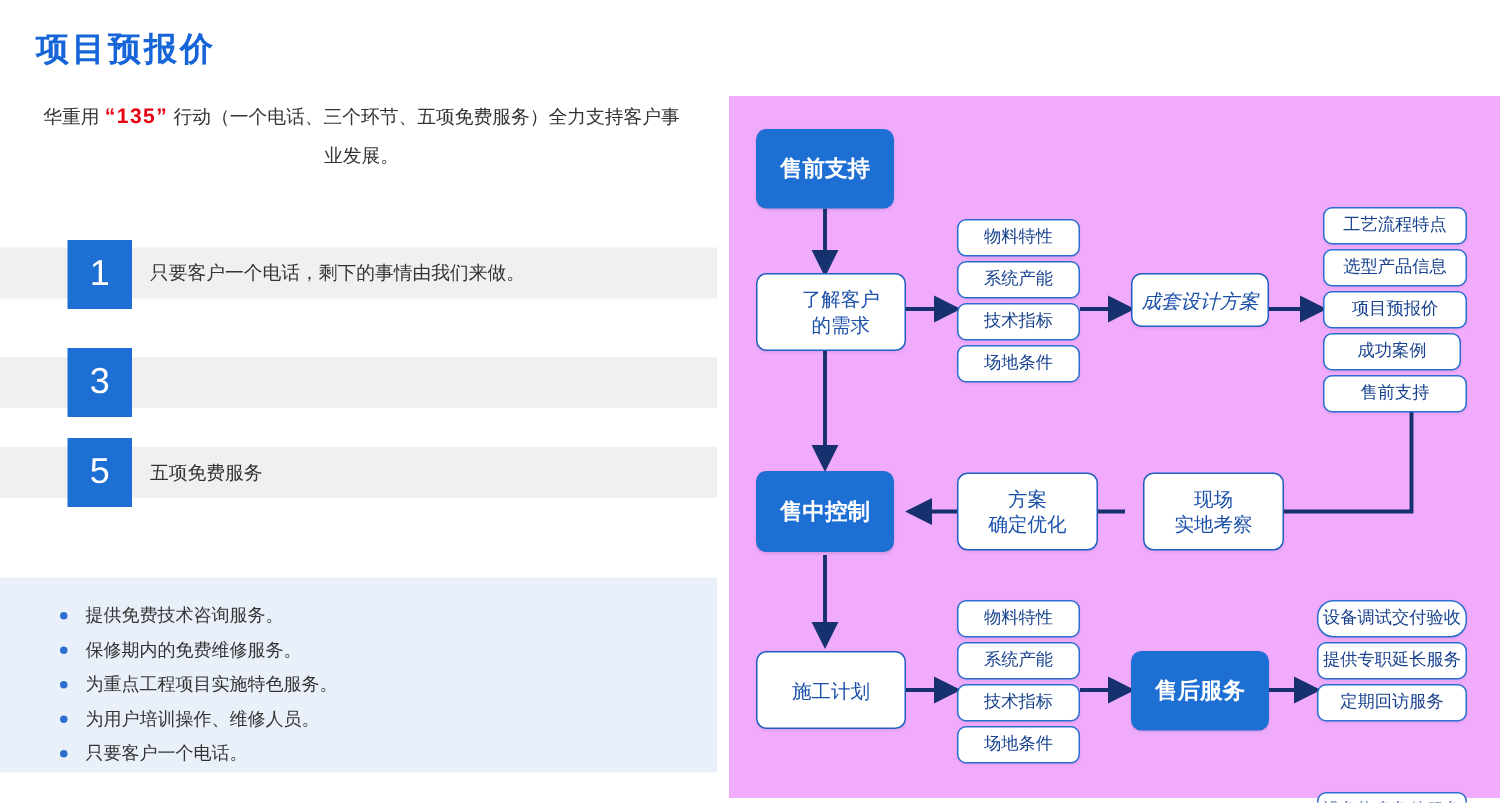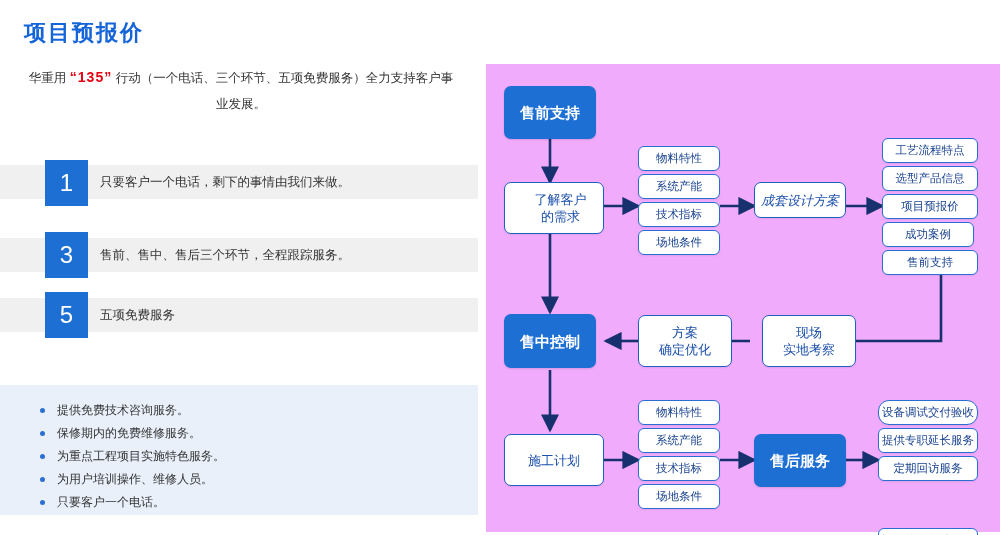--- a/index.html
+++ b/index.html
@@ -113,21 +113,20 @@
   </p>
 
   <div class="num-row r1"></div>
   <div class="num-row r2"></div>
   <div class="num-row r3"></div>
 
   <div class="num-badge b1">1</div>
   <div class="num-text t1">只要客户一个电话，剩下的事情由我们来做。</div>
 
   <div class="num-badge b2">3</div>
-  <div class="num-text t2">售前、售中、售后三个环节，全程跟踪服务。</div>
 
   <div class="num-badge b3">5</div>
   <div class="num-text t3">五项免费服务</div>
 
   <div id="bullet-panel">
     <div id="bullet-list">
       <div class="bullet-item">
         <span class="bullet-dot"></span>
         <span>提供免费技术咨询服务。</span>
       </div>

